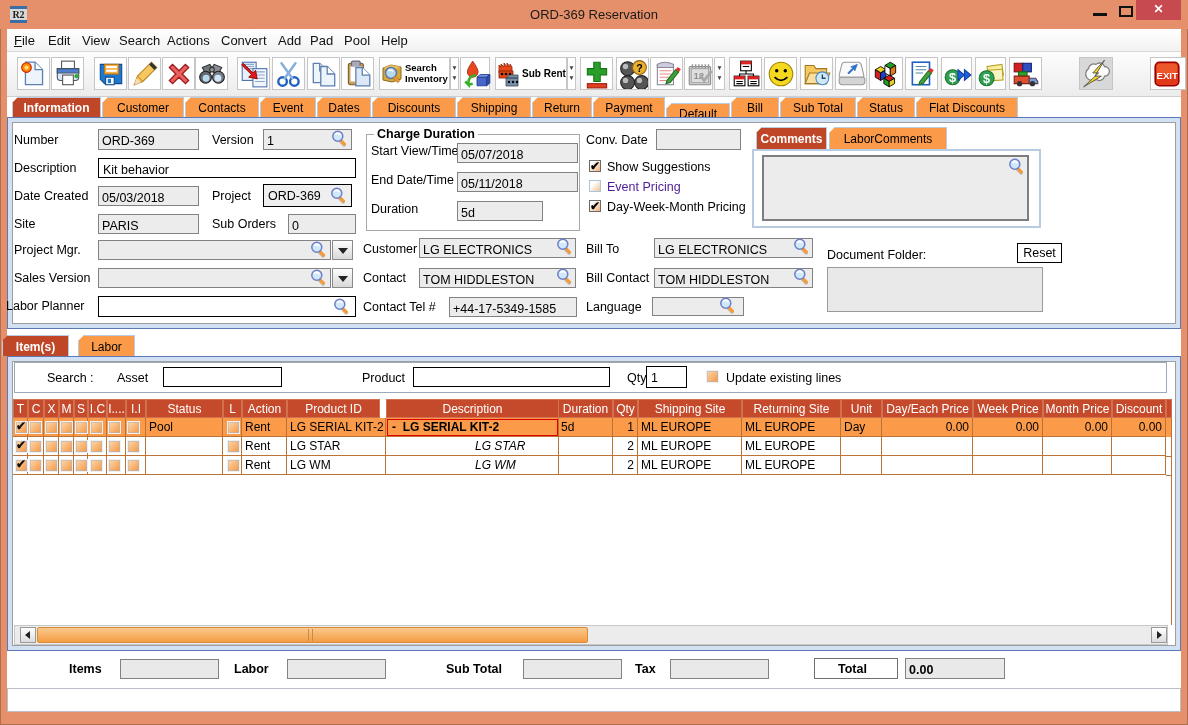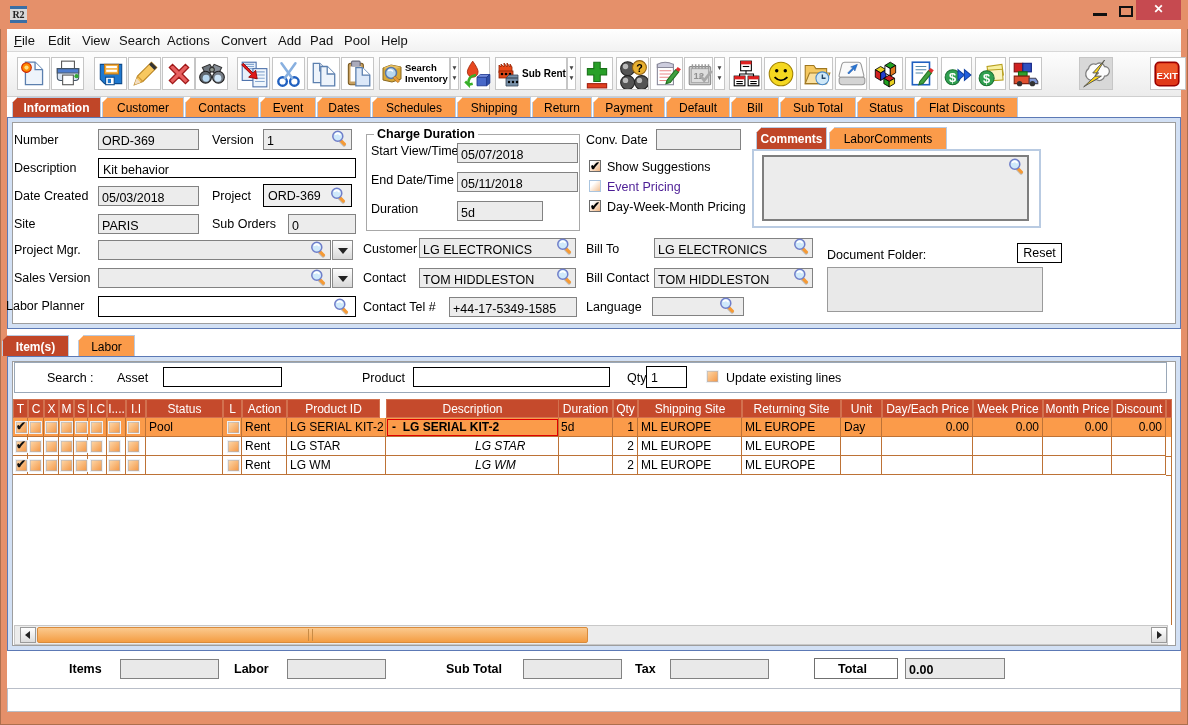--- a/index.html
+++ b/index.html
@@ -50,20 +50,21 @@
 .sthumb{position:absolute;background:linear-gradient(#fbc98e,#f49d43);border:1px solid #d98b3c;box-sizing:border-box;border-radius:2px;}
 .blbl{position:absolute;font-size:12.5px;font-weight:bold;color:#000;}
 </style>
 </head>
 <body>
 <div id="frame"></div>
 <div id="content"></div>
 
 <div id="title">
   <div id="ticon">R2</div>
+  <div id="ttext">ORD-369 Reservation</div>
   <div class="abs" style="left:1093px;top:13px;width:14px;height:3px;background:#111;"></div>
   <div class="abs" style="left:1119px;top:6px;width:14px;height:11px;border:2px solid #111;box-sizing:border-box;"></div>
   <div id="closebtn"></div>
 </div>
 
 <div id="menubar">
   <span style="left:7px;"><u>F</u>ile</span>
   <span style="left:41px;">Edit</span>
   <span style="left:75px;">View</span>
   <span style="left:112px;">Search</span>
@@ -343,32 +344,32 @@
   <div class="tab" style="left:176px;width:74px;">
       <span>Contacts</span>
     </div>
   <div class="tab" style="left:251px;width:56px;">
       <span>Event</span>
     </div>
   <div class="tab" style="left:308px;width:54px;">
       <span>Dates</span>
     </div>
   <div class="tab" style="left:363px;width:84px;">
-      <span>Schedules</span>
+      <span>Discounts</span>
     </div>
   <div class="tab" style="left:448px;width:74px;">
       <span>Shipping</span>
     </div>
   <div class="tab" style="left:523px;width:60px;">
       <span>Return</span>
     </div>
   <div class="tab" style="left:584px;width:72px;">
       <span>Payment</span>
     </div>
-  <div class="tab" style="left:657px;width:64px;">
+  <div class="tab" style="left:657px;width:64px;margin-top:6px;">
       <span>Default</span>
     </div>
   <div class="tab" style="left:722px;width:48px;">
       <span>Bill</span>
     </div>
   <div class="tab" style="left:771px;width:76px;">
       <span>Sub Total</span>
     </div>
   <div class="tab" style="left:848px;width:58px;">
       <span>Status</span>

